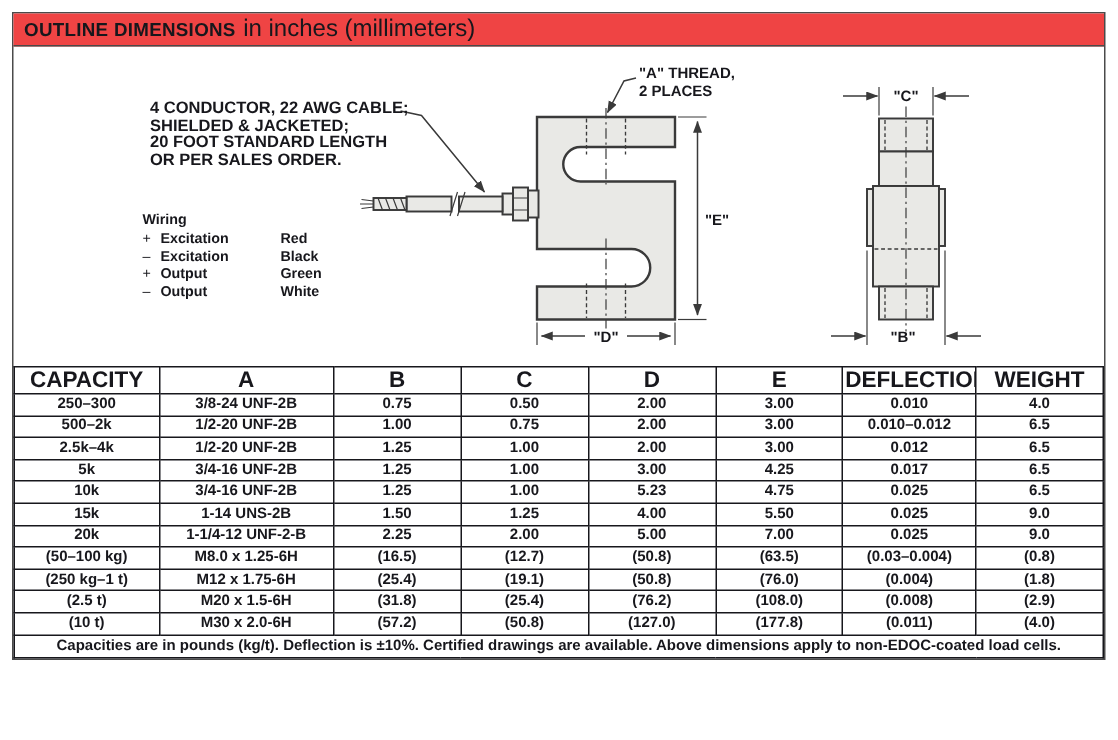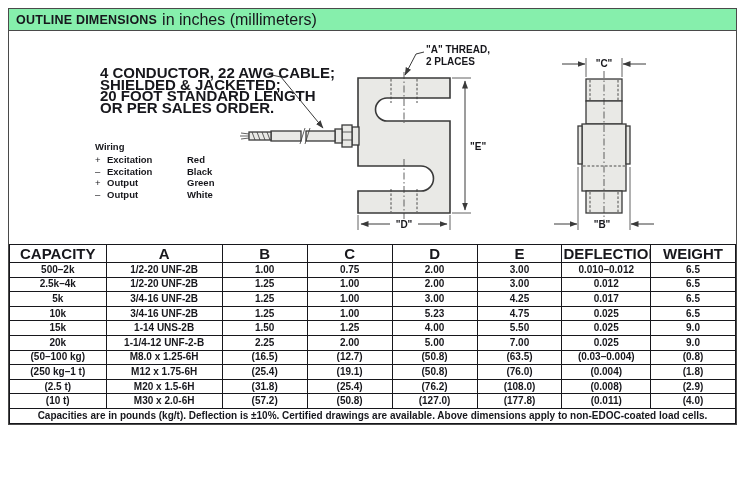--- a/index.html
+++ b/index.html
@@ -7,29 +7,29 @@
     width:745px; height:493px; background:#ffffff; position:relative;
     font-family:"Liberation Sans","DejaVu Sans",sans-serif; color:#17171c;
     -webkit-font-smoothing:antialiased;
   }
   .sheet {
     position:absolute; left:8px; top:8px; width:729px;
     border:1px solid #4a4a4a; background:#fff; box-sizing:border-box;
   }
   
   .titlebar {
-    height:21px; background:#86efac; border-bottom:1px solid #4a4a4a;
+    height:21px; background:#ef4444; border-bottom:1px solid #4a4a4a;
     display:flex; align-items:center; padding-left:7px; gap:5px;
   }
   .titlebar .t { font-weight:bold; font-size:12.5px; letter-spacing:0.2px; }
   .titlebar .s { font-size:16px; }
   
   .diagram { position:relative; height:213px; overflow:hidden; }
   .diagram svg { position:absolute; left:0; top:0; }
-  .cable-note { position:absolute; left:91px; top:36px; font-weight:bold; font-size:15px; line-height:11.5px; }
+  .cable-note { position:absolute; left:91px; top:36px; font-weight:bold; font-size:11px; line-height:11.5px; }
   .wiring { position:absolute; left:86px; top:110px; font-size:9.5px; }
   .wiring .wtitle { font-weight:bold; line-height:12px; margin-bottom:1px; }
   .wrow { display:flex; line-height:11.6px; }
   .wsign { width:12px; font-weight:normal; }
   .wname { width:80px; font-weight:bold; }
   .wcolor { font-weight:bold; }
   .athread { position:absolute; left:417px; top:13px; font-weight:bold; font-size:10px; line-height:12px; }
   svg text { font:bold 10px "Liberation Sans","DejaVu Sans",sans-serif; fill:#17171c; }
   .metal { fill:#e9e9e6; stroke:#3a3a3a; stroke-width:1.6; }
   .metal2 { fill:#e9e9e6; stroke:#3a3a3a; stroke-width:1.3; }
@@ -199,20 +199,30 @@
           <th>B</th>
           <th>C</th>
           <th>D</th>
           <th>E</th>
           <th>DEFLECTION</th>
           <th>WEIGHT</th>
         </tr>
     </thead>
     <tbody>
         <tr>
+          <td>250–300</td>
+          <td>3/8-24 UNF-2B</td>
+          <td>0.75</td>
+          <td>0.50</td>
+          <td>2.00</td>
+          <td>3.00</td>
+          <td>0.010</td>
+          <td>4.0</td>
+        </tr>
+        <tr>
           <td>500–2k</td>
           <td>1/2-20 UNF-2B</td>
           <td>1.00</td>
           <td>0.75</td>
           <td>2.00</td>
           <td>3.00</td>
           <td>0.010–0.012</td>
           <td>6.5</td>
         </tr>
         <tr>

